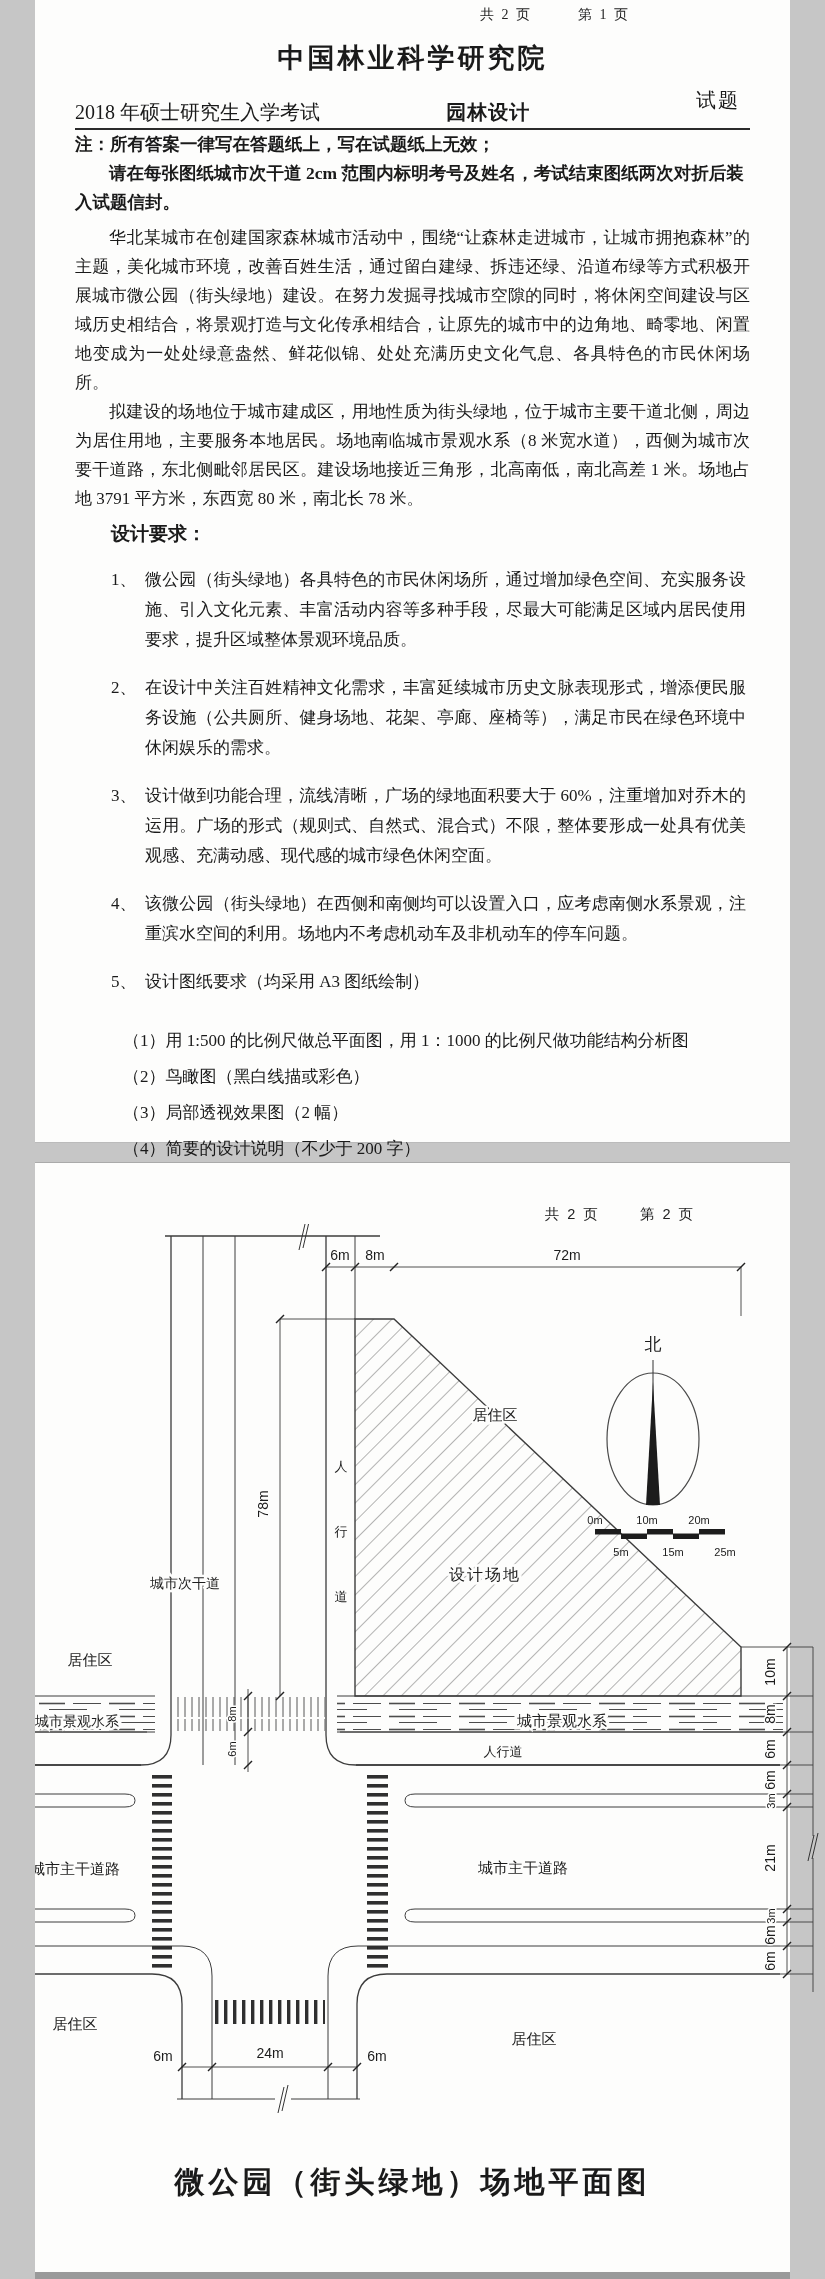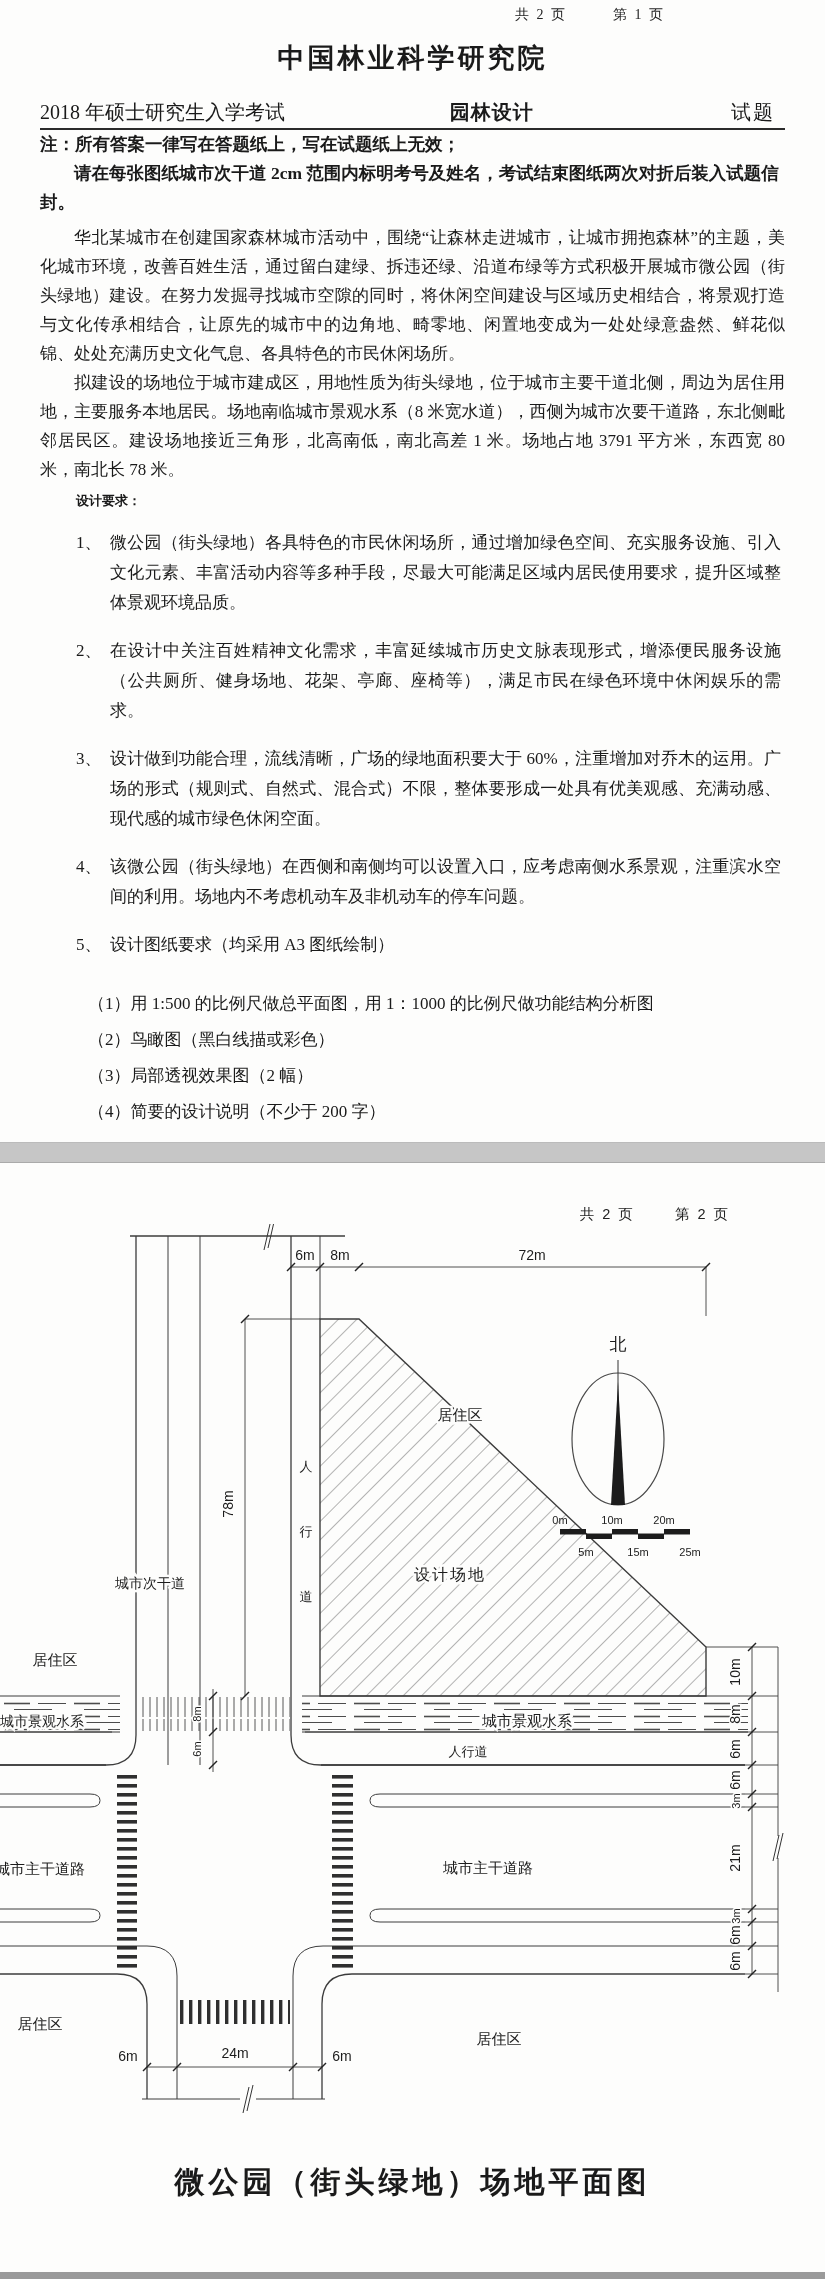--- a/index.html
+++ b/index.html
@@ -1,33 +1,33 @@
 <!DOCTYPE html>
 <html><head>
 <meta charset="utf-8">
 <style>
   html,body{margin:0;padding:0;background:#c6c6c6;}
-  .sheet{position:relative;width:825px;margin:0 auto;background:#fdfdfc;color:#1a1a1a;
+  .sheet{position:relative;width:755px;margin:0 auto;background:#fdfdfc;color:#1a1a1a;
          font-family:"Liberation Serif","DejaVu Serif",serif;}
   
   .page1{height:1143px;box-sizing:border-box;padding:6px 40px 0 40px;border-bottom:1px solid #bbb;}
   .pghead{display:flex;justify-content:flex-end;gap:46px;font-size:14px;color:#222;
           padding-right:120px;letter-spacing:2px;}
   .title{ text-align:center;font-size:27px;font-weight:bold;letter-spacing:3px;margin-top:16px;}
   .examrow{position:relative;height:34px;margin-top:18px;border-bottom:2px solid #2b2b2b;font-size:20px;}
   .examrow .l{position:absolute;left:0;bottom:2px;}
   .examrow .c{position:absolute;left:55%;bottom:2px;font-weight:bold;letter-spacing:1px;}
-  .examrow .r{position:absolute;right:10px;bottom:2px;letter-spacing:2px;}
+  .examrow .r{position:absolute;right:10px;bottom:14px;letter-spacing:2px;}
   .notes{font-size:17.5px;font-weight:bold;line-height:29px;}
   .notes .ind{text-indent:34px;}
   .body-par{font-size:17px;line-height:29px;text-align:justify;margin:0;}
   .body-par.indent{text-indent:34px;}
   .p1{margin-top:6px;}
   .p2{margin-top:0px;}
-  .reqhead{font-size:13px;font-weight:bold;margin:8px 0 0 36px;}
+  .reqhead{font-size:19px;font-weight:bold;margin:8px 0 0 36px;}
   .item{display:flex;font-size:17px;line-height:30px;margin:18px 0 0 36px;}
   .item .num{flex:0 0 34px;}
   .item .txt{flex:1;text-align:justify;padding-right:4px;}
   .subitems{margin:26px 0 0 48px;font-size:17px;line-height:36px;}
   
   .gap{height:19px;background:#c6c6c6;}
   .page2{height:1117px;box-sizing:border-box;border-top:1px solid #aaa;}
   .pghead2{display:flex;justify-content:flex-end;gap:40px;font-size:14.5px;color:#222;
            padding:42px 95px 0 0;letter-spacing:2px;font-family:"Liberation Sans",sans-serif;}
   .plan{display:block;margin-top:0px;}

